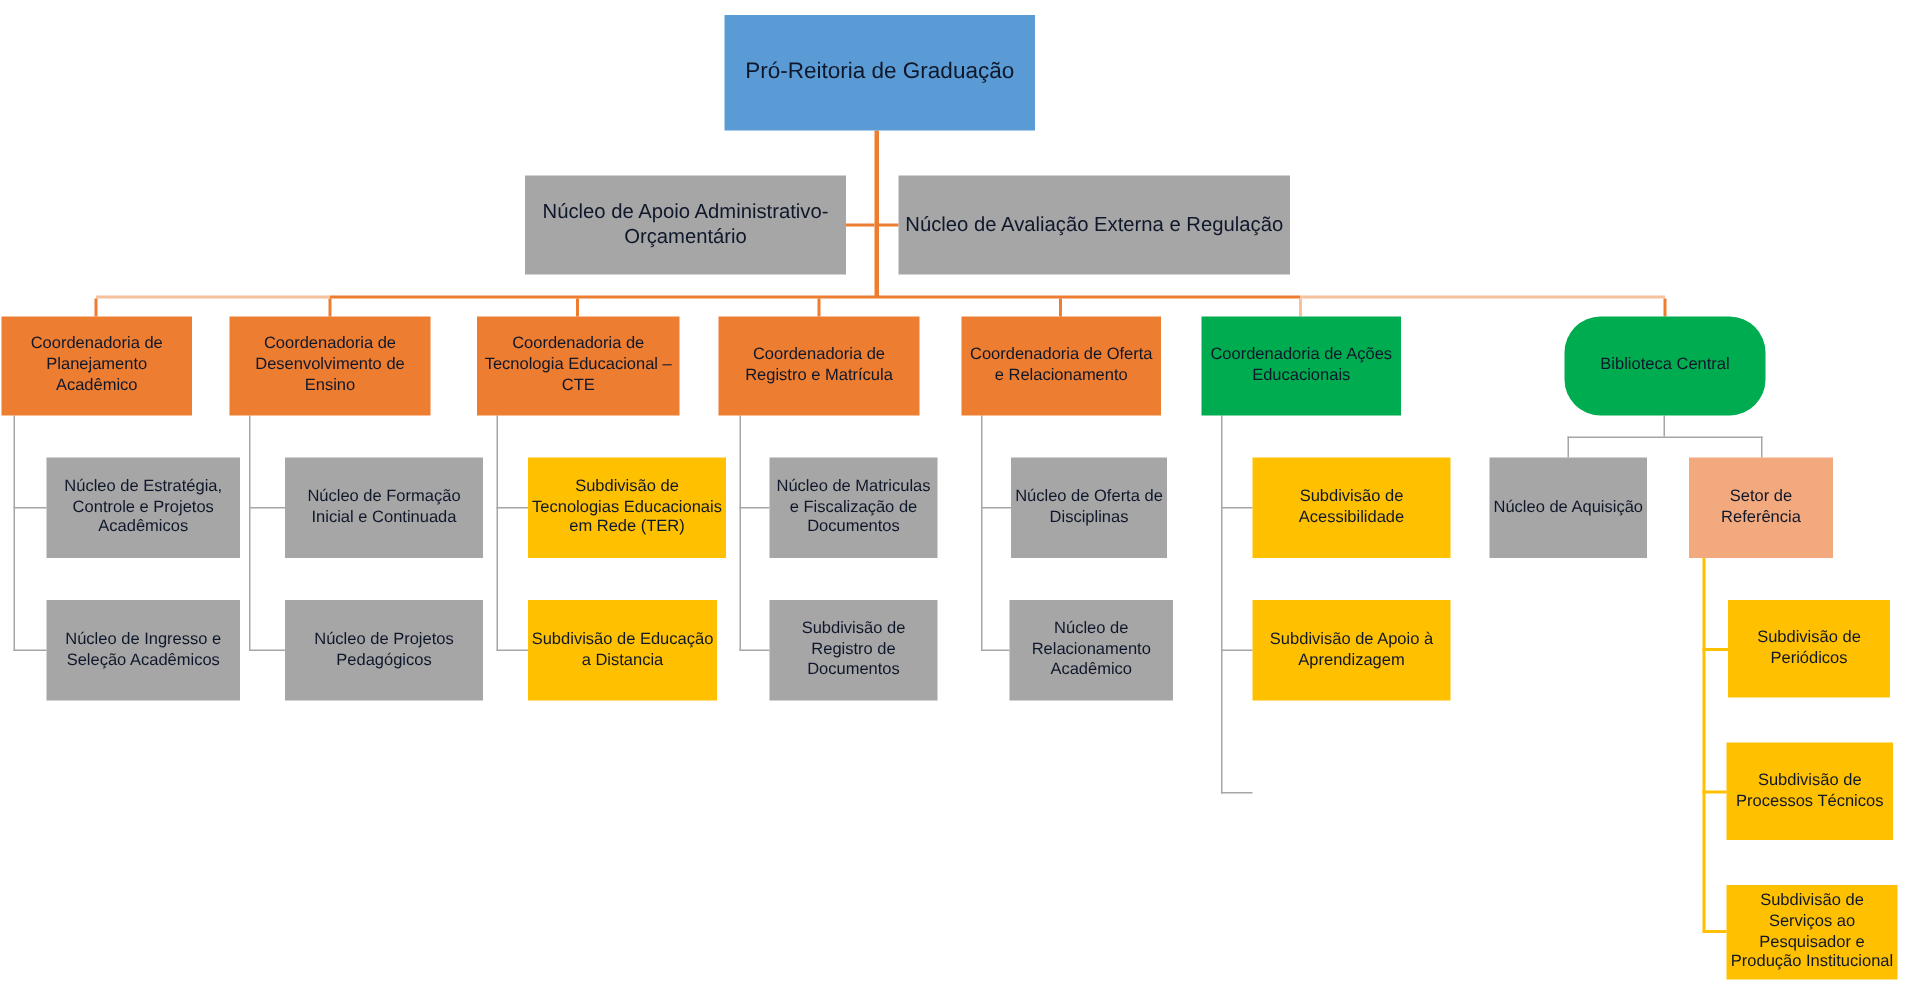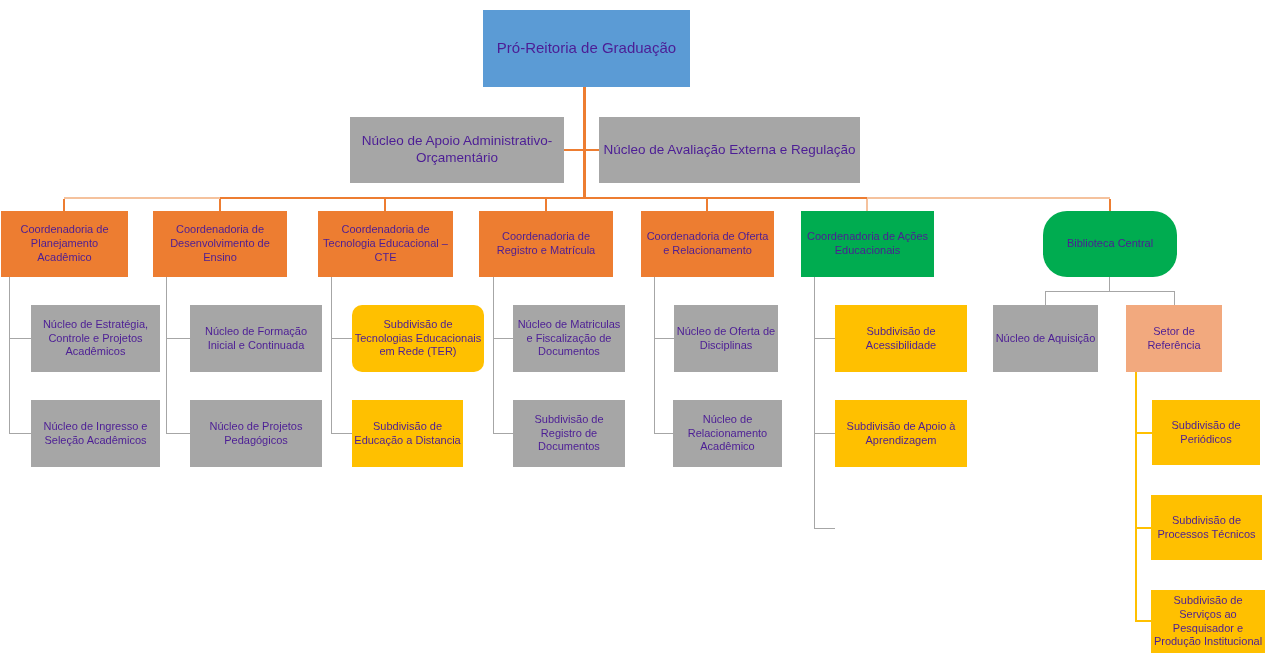--- a/index.html
+++ b/index.html
@@ -7,21 +7,21 @@
     position:relative;
     width:1273px;height:665px;
     background:#ffffff;
     font-family:"Liberation Sans", sans-serif;
     overflow:hidden;
   }
   .node{
     position:absolute;
     display:flex;align-items:center;justify-content:center;
     text-align:center;
-    color:#4c1d95;
+    color:#0f172a;
     font-size:11px;line-height:1.25;
     padding:2px;box-sizing:border-box;
     white-space:pre-line;
   }
   .node.blue{background:#5B9BD5;font-size:15px;}
   .node.gray{background:#A6A6A6;}
   .node.lv2{font-size:13.5px;}
   .node.orange{background:#ED7D31;}
   .node.green{background:#00AC50;}
   .node.yellow{background:#FFC000;}
@@ -100,22 +100,22 @@
   <div class="node orange" style="left:641px;top:211px;width:133px;height:66px;">Coordenadoria de Oferta e Relacionamento</div>
   <div class="node green" style="left:801px;top:211px;width:133px;height:66px;">Coordenadoria de Ações Educacionais</div>
   <div class="node green" style="left:1043px;top:211px;width:134px;height:66px;border-radius:24px;">Biblioteca Central</div>
 
   <div class="node gray" style="left:31px;top:305px;width:129px;height:67px;">Núcleo de Estratégia, Controle e Projetos Acadêmicos</div>
   <div class="node gray" style="left:31px;top:400px;width:129px;height:67px;">Núcleo de Ingresso e Seleção  Acadêmicos</div>
 
   <div class="node gray" style="left:190px;top:305px;width:132px;height:67px;">Núcleo de Formação Inicial e Continuada</div>
   <div class="node gray" style="left:190px;top:400px;width:132px;height:67px;">Núcleo de Projetos Pedagógicos</div>
 
-  <div class="node yellow" style="left:352px;top:305px;width:132px;height:67px;border-radius:10px;">Subdivisão de Tecnologias Educacionais em Rede (TER)</div>
-  <div class="node yellow" style="left:352px;top:400px;width:111px;height:67px;">Subdivisão de Educação a Distancia</div>
+  <div class="node yellow" style="left:352px;top:305px;width:132px;height:67px;">Subdivisão de Tecnologias Educacionais em Rede (TER)</div>
+  <div class="node yellow" style="left:352px;top:400px;width:126px;height:67px;">Subdivisão de Educação a Distancia</div>
 
   <div class="node gray" style="left:513px;top:305px;width:112px;height:67px;">Núcleo de Matriculas e Fiscalização de Documentos</div>
   <div class="node gray" style="left:513px;top:400px;width:112px;height:67px;">Subdivisão de Registro de Documentos</div>
 
   <div class="node gray" style="left:674px;top:305px;width:104px;height:67px;">Núcleo de Oferta de Disciplinas</div>
   <div class="node gray" style="left:673px;top:400px;width:109px;height:67px;">Núcleo de Relacionamento Acadêmico</div>
 
   <div class="node yellow" style="left:835px;top:305px;width:132px;height:67px;">Subdivisão de Acessibilidade</div>
   <div class="node yellow" style="left:835px;top:400px;width:132px;height:67px;">Subdivisão de Apoio à Aprendizagem</div>
 

